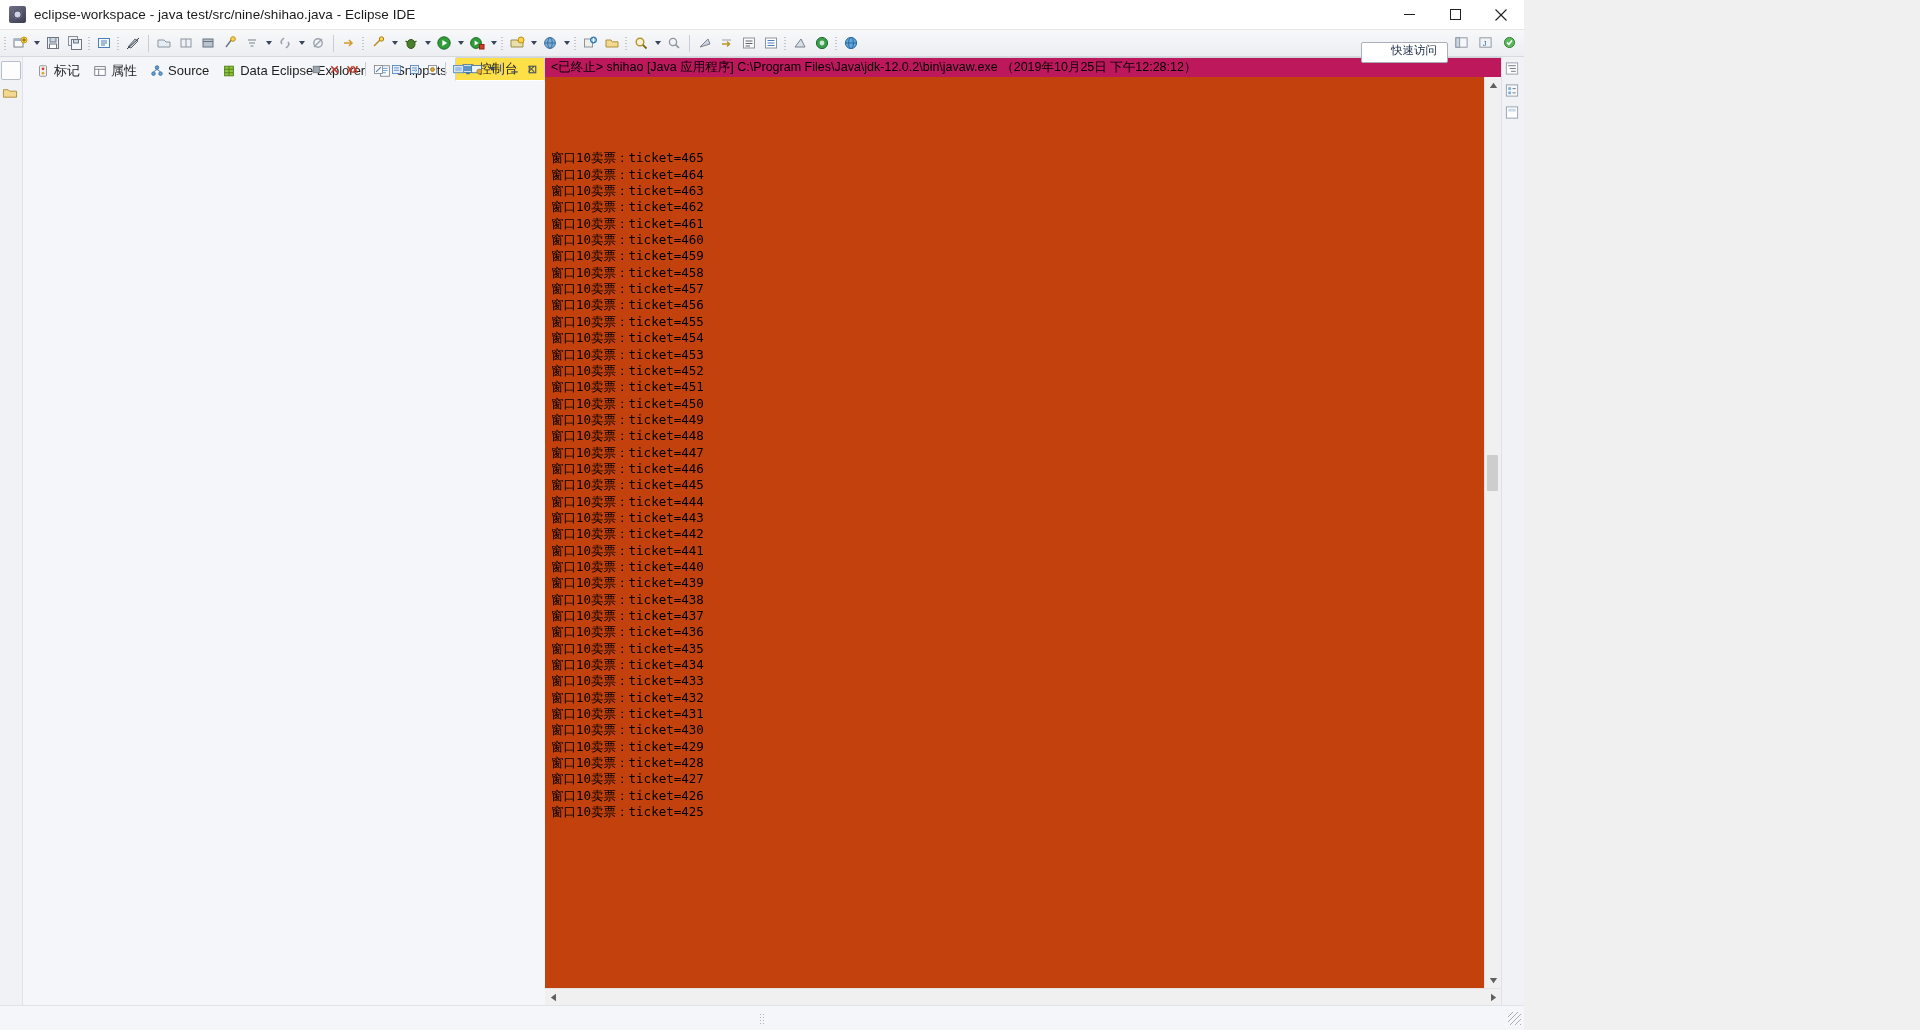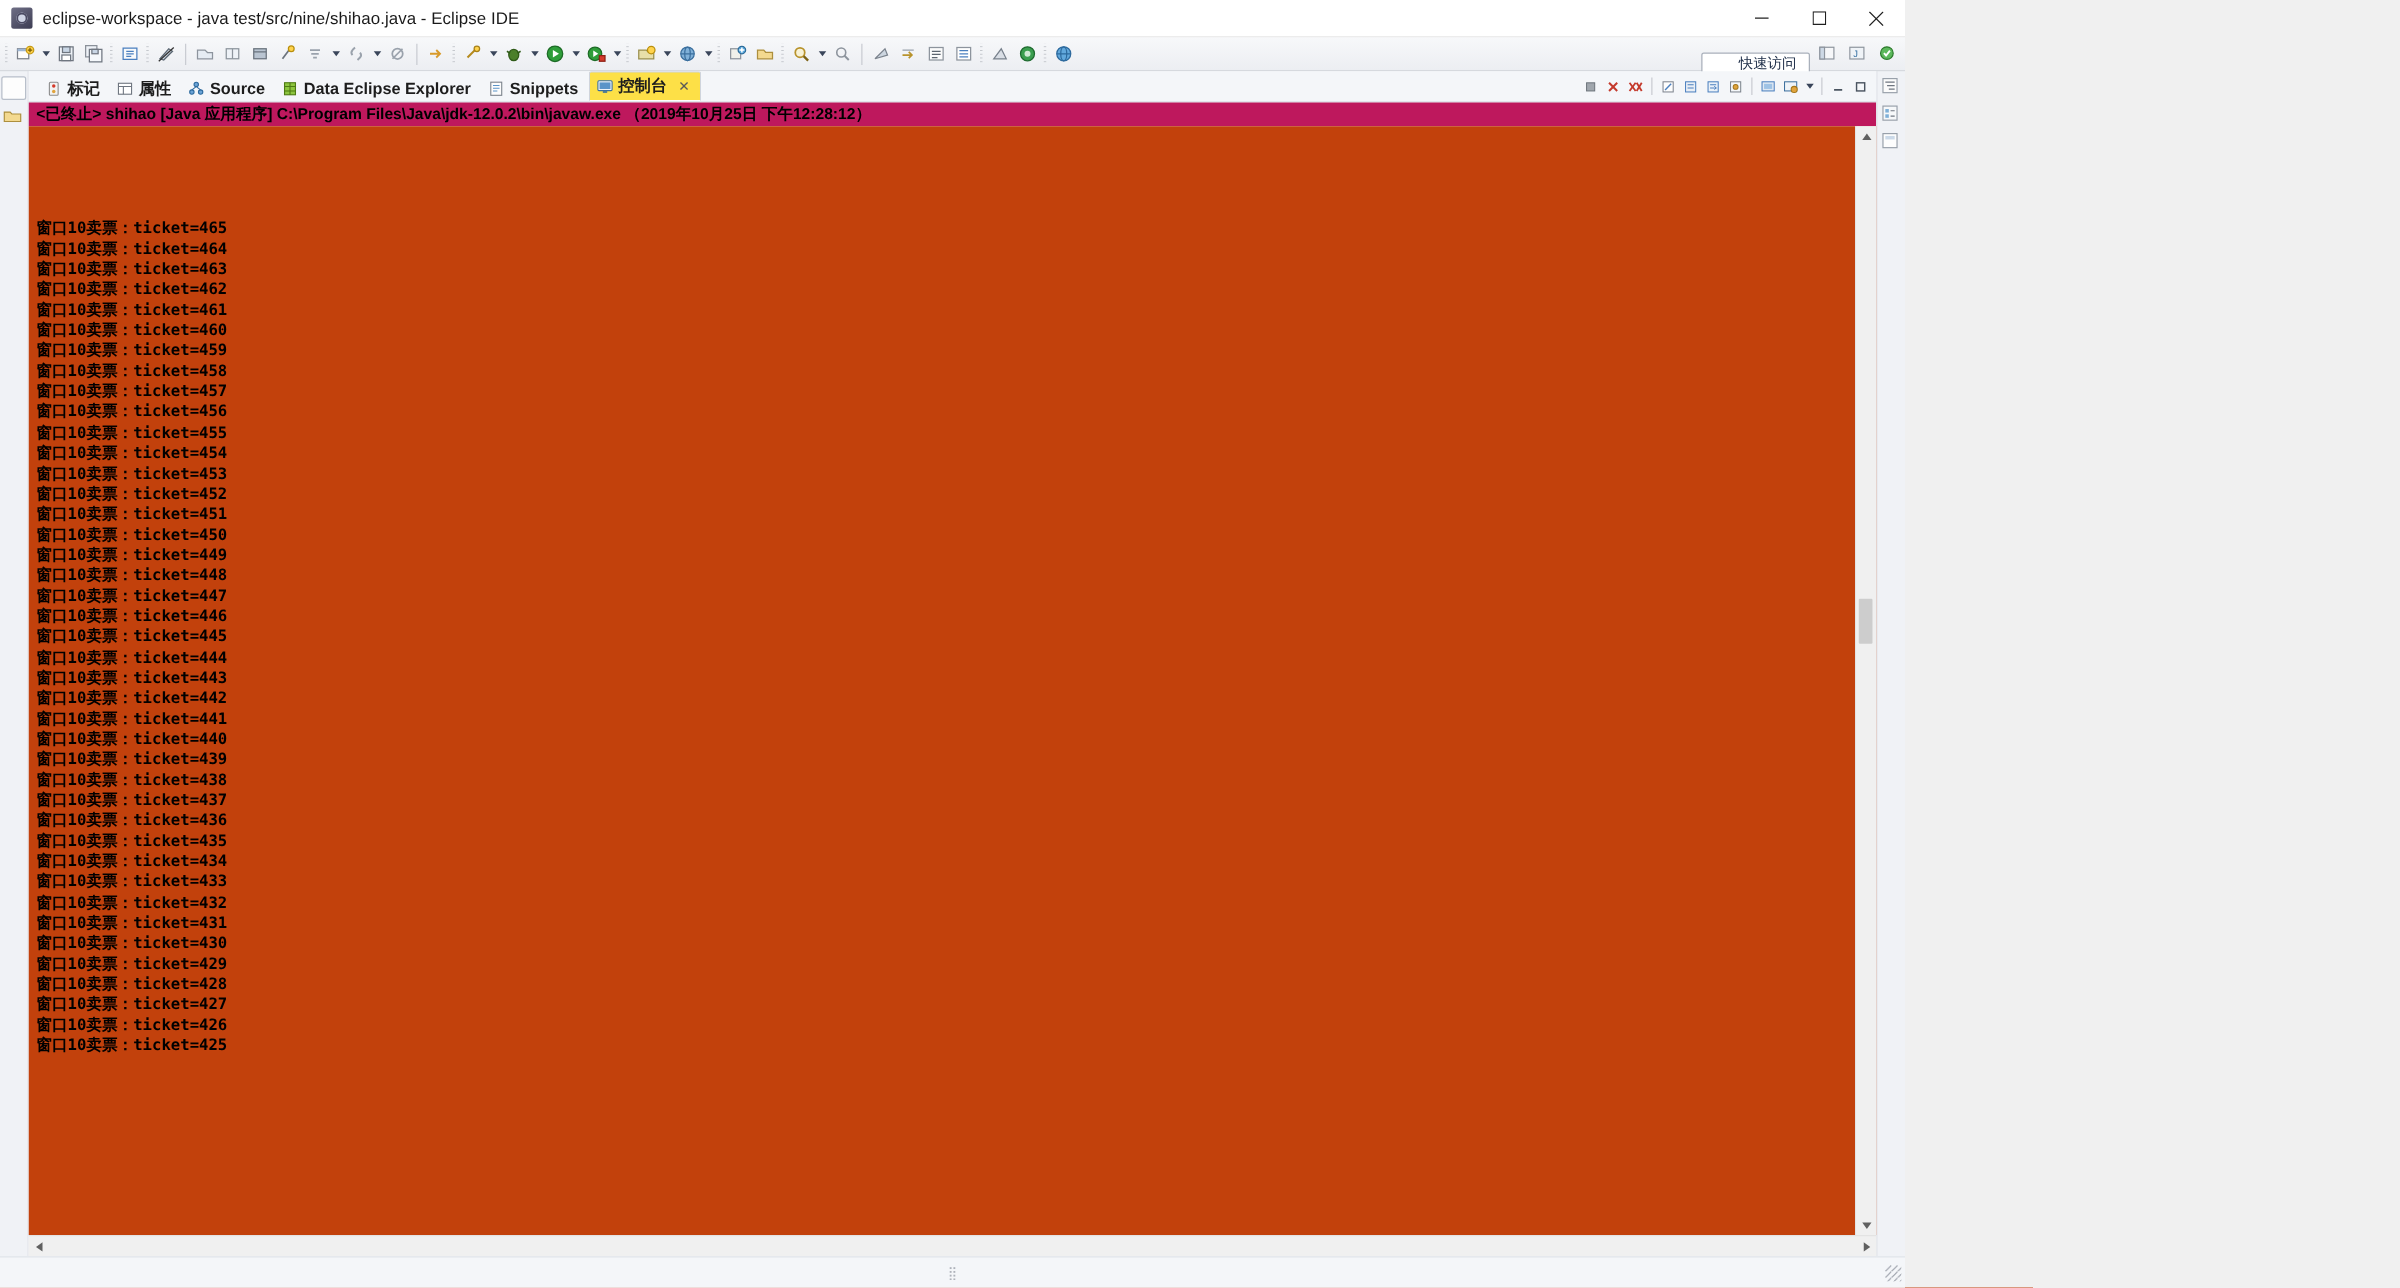--- a/index.html
+++ b/index.html
@@ -58,21 +58,21 @@
   
   .body{flex:1;display:flex;min-height:0;background:#f4f6f9;}
   .rail{
     width:22px;flex:0 0 22px;background:#f0f2f6;border-right:1px solid #dfe2e8;
     display:flex;flex-direction:column;align-items:center;padding-top:4px;gap:5px;
   }
   .rail.right{border-right:none;border-left:1px solid #dfe2e8;}
   .rail-ico{width:18px;height:17px;border:1px solid #b8bfca;background:#fdfdfd;border-radius:2px;cursor:default;}
   .rail-ico.plain{border:none;background:transparent;}
 
-  .mainarea{flex:1;display:flex;flex-direction:column;min-width:0;font-weight:bold;}
+  .mainarea{flex:1;display:flex;flex-direction:row;min-width:0;}
 
   
   .tabrow{
     height:24px;flex:0 0 24px;display:flex;align-items:flex-end;
     background:#f4f6f9;position:relative;padding-left:8px;
   }
   .vtab{
     height:21px;display:flex;align-items:center;gap:4px;padding:0 8px 0 5px;
     font-size:13px;color:#1d1d1d;white-space:nowrap;cursor:default;border-radius:2px 2px 0 0;
   }

